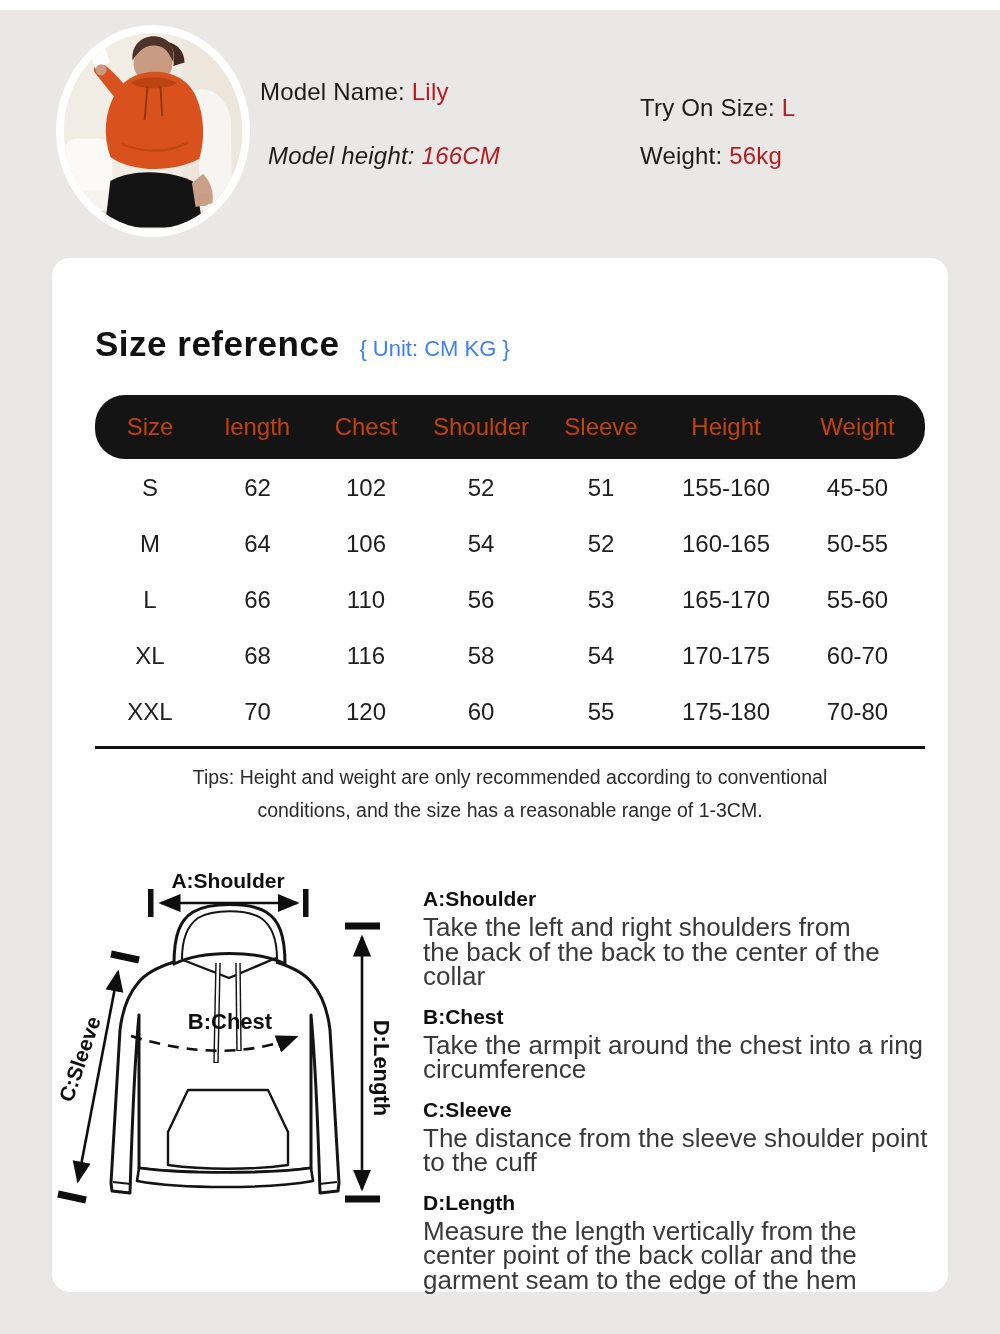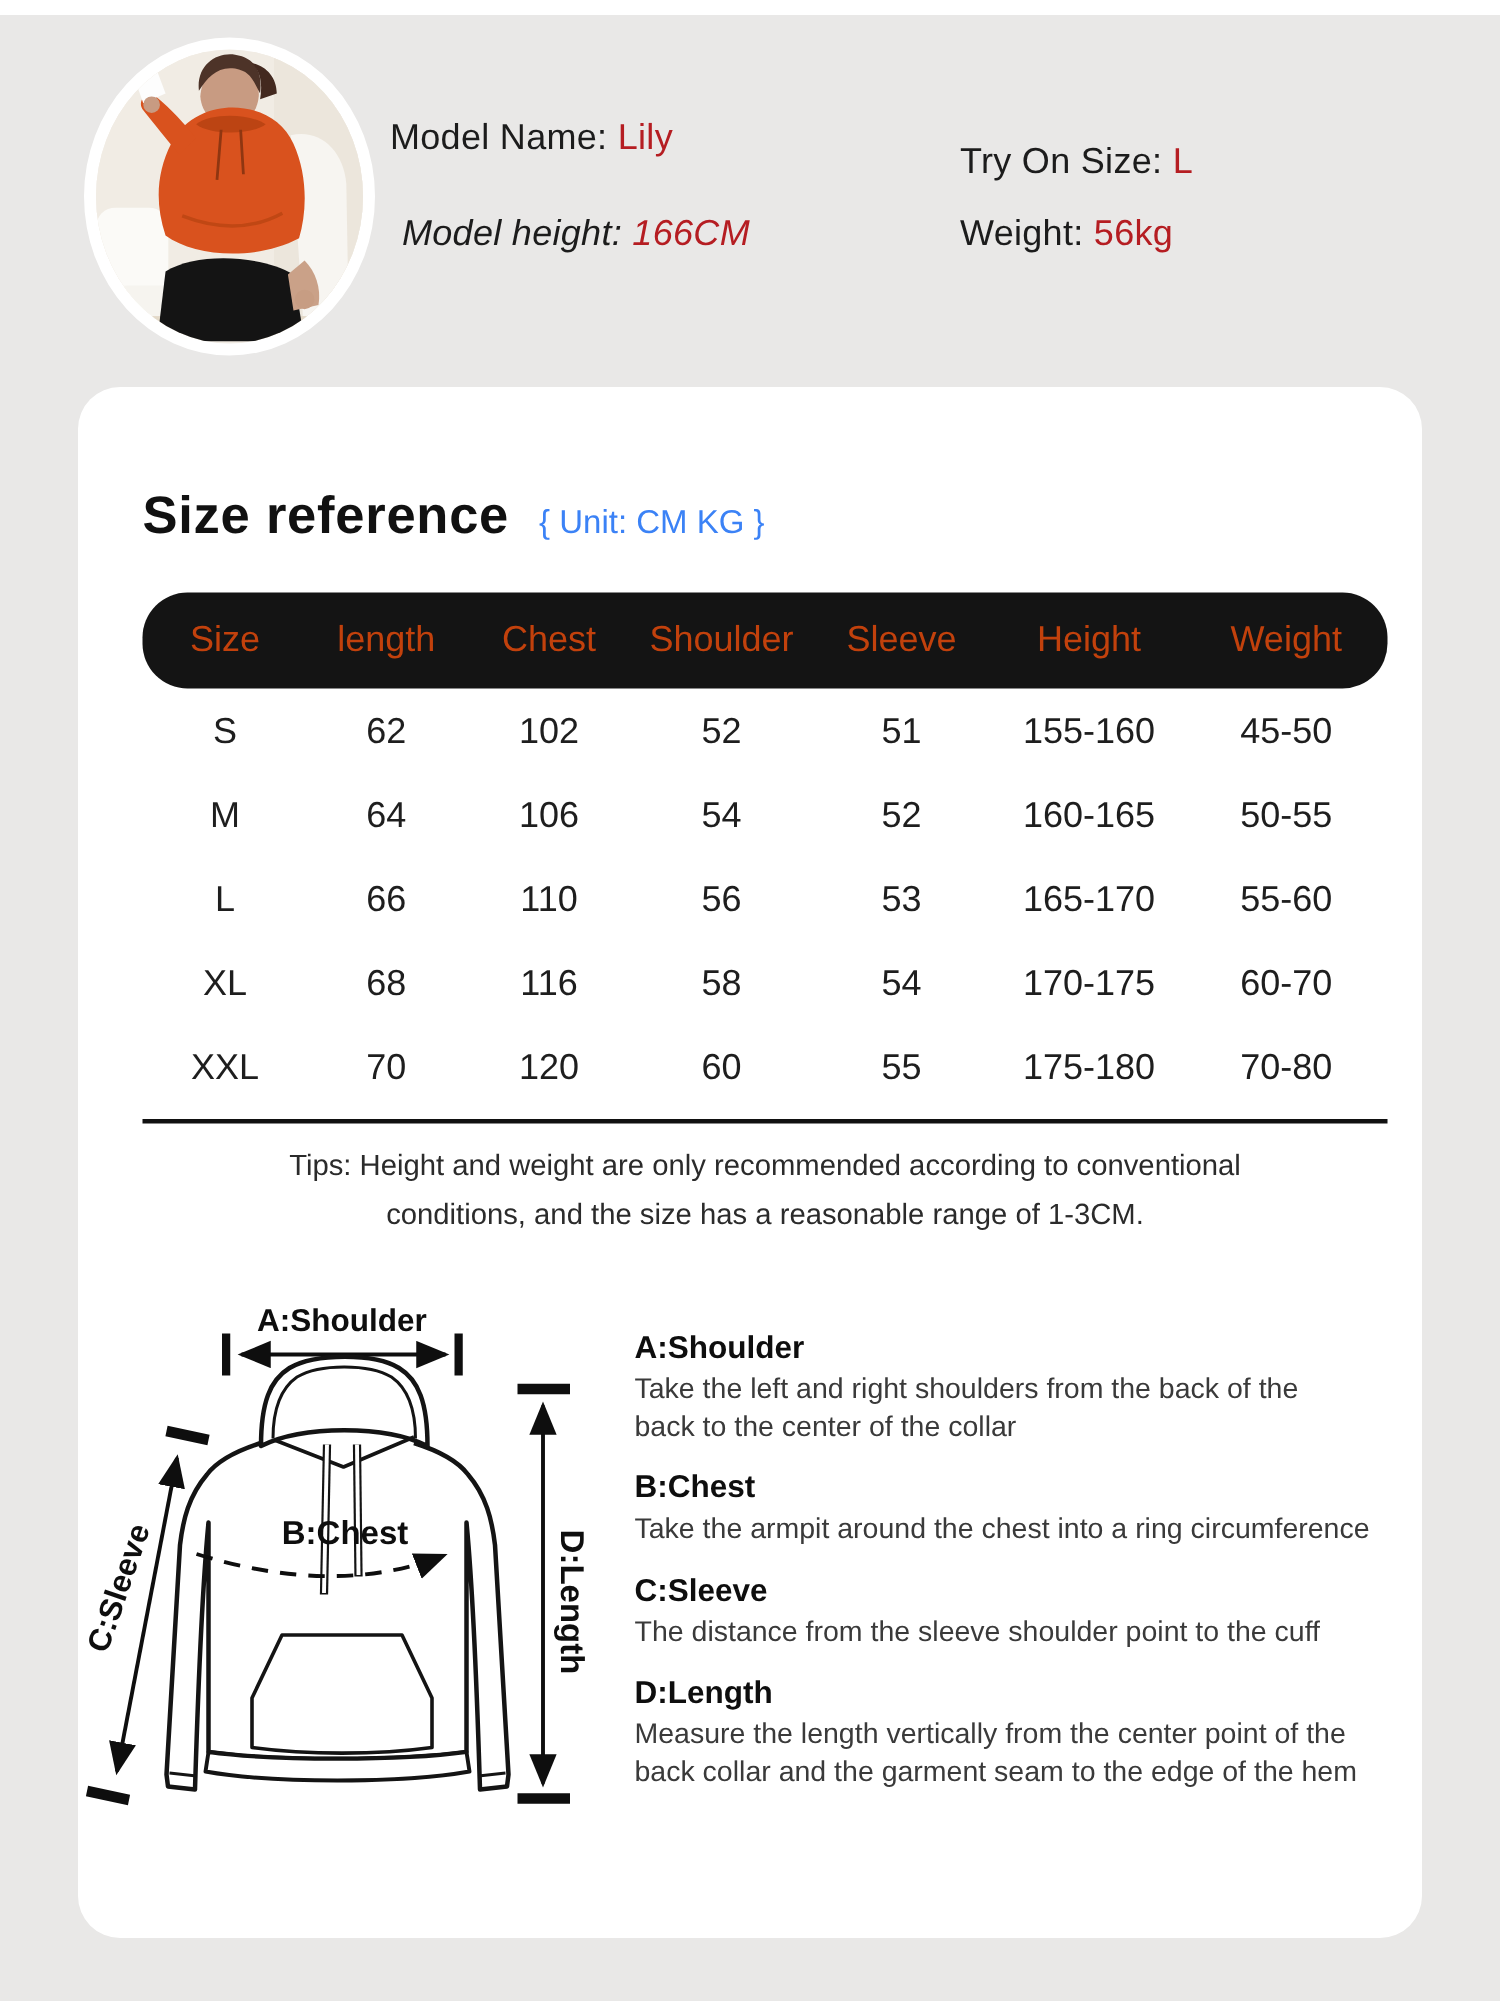--- a/index.html
+++ b/index.html
@@ -14,21 +14,21 @@
   .hdr-item{position:absolute;font-size:24px;letter-spacing:0.2px;text-align:left;white-space:nowrap;}
   .hdr-item .lbl{color:#1c1c1c;}
   .hdr-item .val{color:var(--red);}
   #h-name{left:260px;top:78px;width:380px;}
   #h-size{left:640px;top:94px;width:320px;}
   #h-height{left:268px;top:142px;width:390px;font-style:italic;}
   #h-weight{left:640px;top:142px;width:320px;}
 
   
   .card{position:absolute;left:52px;top:258px;width:896px;height:1034px;background:#ffffff;
-        border-radius:28px;}
+        border-radius:18px;}
   .title-row{position:absolute;left:43px;top:66px;display:flex;align-items:baseline;gap:20px;}
   .title{font-size:35px;font-weight:bold;letter-spacing:0.5px;color:#111;}
   .unit{font-size:22px;color:#3b82f6;}
 
   .thead{position:absolute;left:43px;top:137px;width:830px;height:64px;background:#141414;
          border-radius:30px;display:grid;grid-template-columns:110px 105px 112px 118px 122px 128px 135px;
          align-items:center;}
   .thead .th{color:#c2410c;font-size:24px;text-align:center;}
   .tbody{position:absolute;left:43px;top:202px;width:830px;}
   .tr{display:grid;grid-template-columns:110px 105px 112px 118px 122px 128px 135px;height:56px;align-items:center;}
@@ -42,21 +42,21 @@
   .diagram{position:absolute;left:0;top:607px;width:380px;height:360px;}
   .diagram svg{position:absolute;left:0;top:0;}
   .dlabel{position:absolute;font-weight:bold;color:#0e0e0e;text-align:center;white-space:nowrap;}
   #lab-a{left:76px;top:4px;width:200px;font-size:21px;}
   #lab-b{left:78px;top:144px;width:200px;font-size:22px;}
   #lab-c{left:-37px;top:182px;width:130px;font-size:21px;transform:rotate(-71deg);}
   #lab-d{left:269px;top:190px;width:120px;font-size:22px;transform:rotate(90deg);}
 
   .defs{position:absolute;left:371px;top:628px;width:520px;}
   .def-term{font-size:21px;font-weight:bold;color:#0e0e0e;line-height:26px;margin-bottom:3px;}
-  .def-desc{font-size:19px;color:#3a3a3a;line-height:24.5px;margin-bottom:15px;}
+  .def-desc{font-size:26px;color:#3a3a3a;line-height:24.5px;margin-bottom:15px;}
 </style>
 </head>
 <body>
 
 <div class="page" style="--red:#b51d22">
   <div class="top-strip"></div>
 
   <div class="photo">
     <svg viewBox="0 0 192 208">
       <rect x="0" y="0" width="192" height="208" fill="#f1ece4"></rect>

